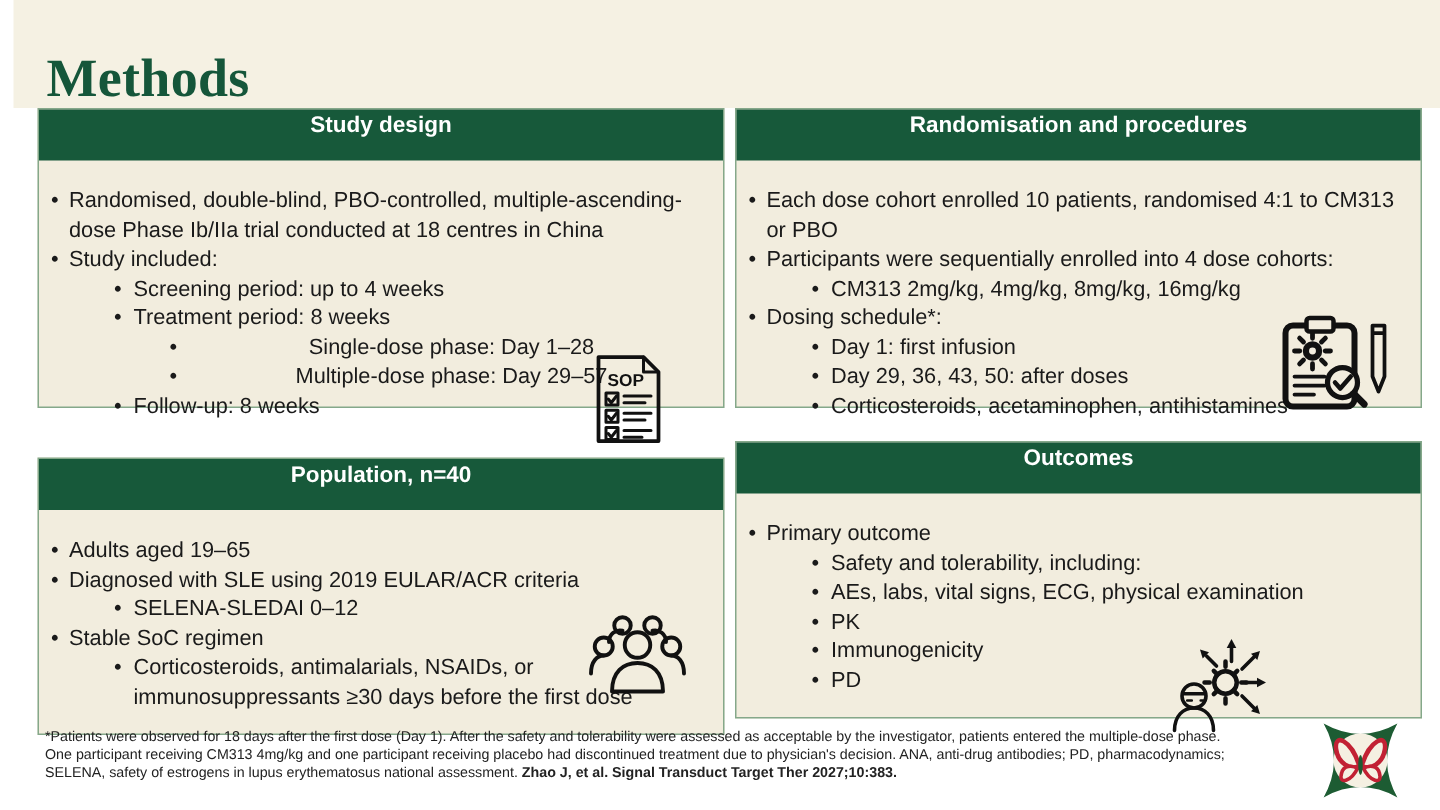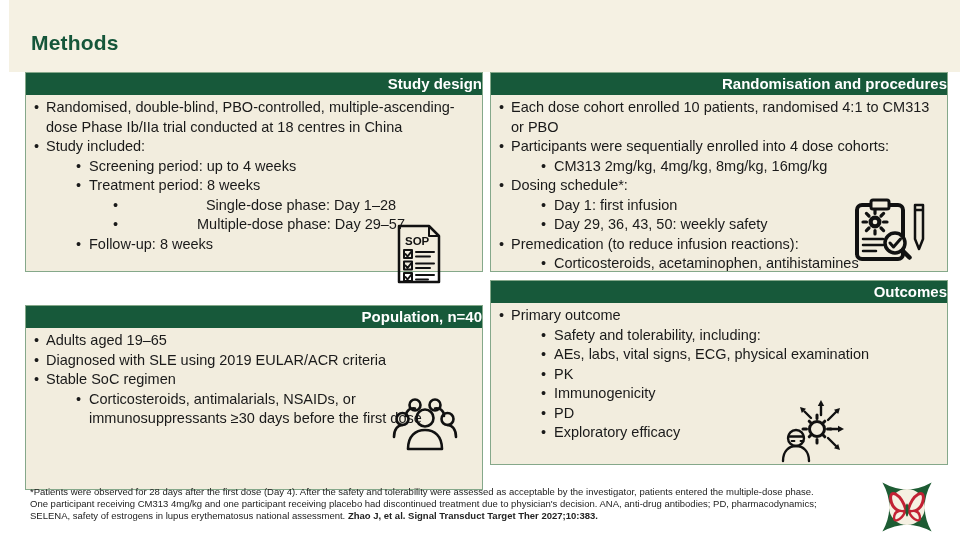--- a/index.html
+++ b/index.html
@@ -8,46 +8,46 @@
     background:#ffffff;
     font-family:"Liberation Sans", sans-serif;
     color:#1a1a1a;
   }
   .top-band {
     position:absolute; left:9px; top:0; right:0; height:72px;
     background:#f5f1e3;
   }
   .slide-title {
     position:absolute; left:31px; top:31px;
-    font-size:21px; font-weight:bold; color:#15563a; letter-spacing:0.2px;
+    font-size:36px; font-weight:bold; color:#15563a; letter-spacing:0.2px;font-family:Liberation Serif, serif;
   }
   .box {
     position:absolute; background:#f2edde; border:1px solid #85a88a;
     box-sizing:border-box;
   }
   .box-header {
-    height:22px; line-height:22px; background:#17593a; color:#ffffff;
-    text-align:right; font-weight:bold; font-size:15px;
+    height:34px; line-height:22px; background:#17593a; color:#ffffff;
+    text-align:center; font-weight:bold; font-size:15px;
   }
   .box-content {
-    position:relative; padding:3px 6px 0 7px;
+    position:relative; padding:18px 6px 0 7px;
     font-size:14.5px; line-height:19.5px;
   }
   .box-content ul { margin:0; padding:0; list-style:none; }
   .box-content li { position:relative; }
   .lvl1 { padding-left:13px; }
   .lvl1::before { content:"•"; position:absolute; left:1px; }
   .lvl2 { padding-left:56px; }
   .lvl2::before { content:"•"; position:absolute; left:43px; }
   .lvl3 { padding-left:93px;text-align:center; }
   .lvl3::before { content:"•"; position:absolute; left:80px; }
   #box-study    { left:25px;  top:72px;  width:458px; height:200px; }
   #box-random   { left:490px; top:72px;  width:458px; height:200px; }
   #box-pop      { left:25px;  top:280px; width:458px; height:185px;margin-top:25px; }
-  #box-outcomes { left:490px; top:280px; width:458px; height:185px; }
+  #box-outcomes { left:490px; top:294px; width:458px; height:185px; }
   .corner-icon { position:absolute; }
   #icon-sop       { right:40px; top:100px;margin-top:29px; }
   #icon-clipboard { right:20px; top:102px; }
   #icon-people    { right:24px; top:68px; }
   #icon-person    { right:84px; top:90px; }
   .footnote {
     position:absolute; left:30px; top:486px; width:845px;
     font-size:9.5px; line-height:12px; color:#222222;
   }
   .footnote div { white-space:nowrap; }
@@ -90,22 +90,21 @@
 
 <div class="box" id="box-random">
   <div class="box-header">Randomisation and procedures</div>
   <div class="box-content">
     <ul>
       <li class="lvl1">Each dose cohort enrolled 10 patients, randomised 4:1 to CM313 or PBO</li>
       <li class="lvl1">Participants were sequentially enrolled into 4 dose cohorts:</li>
       <li class="lvl2">CM313 2mg/kg, 4mg/kg, 8mg/kg, 16mg/kg</li>
       <li class="lvl1">Dosing schedule*:</li>
       <li class="lvl2">Day 1: first infusion</li>
-      <li class="lvl2">Day 29, 36, 43, 50: weekly safety</li>
-      <li class="lvl1">Premedication (to reduce infusion reactions):</li>
+      <li class="lvl2">Day 29, 36, 43, 50: after doses</li>
       <li class="lvl2">Corticosteroids, acetaminophen, antihistamines</li>
     </ul>
     <div class="corner-icon" id="icon-clipboard">
       <svg width="76" height="66" viewBox="0 0 76 66" fill="none" stroke="#111" stroke-linecap="round" stroke-linejoin="round">
         <rect x="6" y="8" width="46" height="54" rx="5" stroke-width="4"></rect>
         <rect x="20" y="3" width="18" height="9" rx="2" fill="#f2edde" stroke-width="3"></rect>
         <circle cx="24" cy="25" r="6.5" fill="#111" stroke="none"></circle>
         <circle cx="24" cy="25" r="2.3" fill="#f2edde" stroke="none"></circle>
         <path d="M24,16.5 v-3.5 M24,33.5 v3.5 M15.5,25 h-3.5 M32.5,25 h3.5 M18,19 l-2.6,-2.6 M30,31 l2.6,2.6 M30,19 l2.6,-2.6 M18,31 l-2.6,2.6" stroke-width="3.2"></path>
         <path d="M12,42 h20 M12,48 h20 M12,54 h13" stroke-width="2.5"></path>
@@ -117,20 +116,21 @@
     </div>
   </div>
 </div>
 
 <div class="box" id="box-pop">
   <div class="box-header">Population, n=40</div>
   <div class="box-content">
     <ul>
       <li class="lvl1">Adults aged 19–65</li>
       <li class="lvl1">Diagnosed with SLE using 2019 EULAR/ACR criteria</li>
+      <li class="lvl2">SELENA-SLEDAI 0–12</li>
       <li class="lvl1">Stable SoC regimen</li>
       <li class="lvl2">Corticosteroids, antimalarials, NSAIDs, or immunosuppressants ≥30 days before the first dose</li>
     </ul>
     <div class="corner-icon" id="icon-people">
       <svg width="66" height="58" viewBox="0 0 66 58" fill="none" stroke="#111" stroke-width="2.6" stroke-linecap="round" stroke-linejoin="round">
         <circle cx="23" cy="9" r="5.5"></circle>
         <circle cx="43" cy="9" r="5.5"></circle>
         <path d="M14,20 c0,-5.5 4.5,-8.5 9,-7.5"></path>
         <path d="M52,20 c0,-5.5 -4.5,-8.5 -9,-7.5"></path>
         <circle cx="10.5" cy="23" r="6"></circle>
@@ -147,21 +147,20 @@
 <div class="box" id="box-outcomes">
   <div class="box-header">Outcomes</div>
   <div class="box-content">
     <ul>
       <li class="lvl1">Primary outcome</li>
       <li class="lvl2">Safety and tolerability, including:</li>
       <li class="lvl2">AEs, labs, vital signs, ECG, physical examination</li>
       <li class="lvl2">PK</li>
       <li class="lvl2">Immunogenicity</li>
       <li class="lvl2">PD</li>
-      <li class="lvl2">Exploratory efficacy</li>
     </ul>
     <div class="corner-icon" id="icon-person">
       <svg width="84" height="72" viewBox="0 0 84 72" fill="none" stroke="#111" stroke-width="2.4" stroke-linecap="round" stroke-linejoin="round">
         <circle cx="17" cy="45" r="8"></circle>
         <path d="M9.5,43.5 h15"></path>
         <path d="M12.5,48 h3 M21.5,48 h3" stroke-width="1.8"></path>
         <path d="M4,68 c0,-10 6,-15 13,-15 c7,0 13,5 13,15"></path>
         <circle cx="38" cy="36" r="7.5" stroke-width="3"></circle>
         <path d="M38,25.5 v-3.5 M38,46.5 v3.5 M27.5,36 h-3.5 M48.5,36 h3.5 M32.7,30.7 l-2.5,-2.5 M43.3,41.3 l2.5,2.5 M43.3,30.7 l2.5,-2.5 M32.7,41.3 l-2.5,2.5" stroke-width="3"></path>
         <path d="M42,22 L42,12 M49,27 L57.5,18.5 M51,36 L59.5,36 M49,45 L57,53 M32,25 L25.5,18.5" stroke-width="2.4"></path>
@@ -169,21 +168,21 @@
         <path d="M61,15 L59.2,21 L55,16.8 Z" fill="#111" stroke="none"></path>
         <path d="M65,36 L59,32.8 L59,39.2 Z" fill="#111" stroke="none"></path>
         <path d="M61,57 L55,55.2 L59.2,51 Z" fill="#111" stroke="none"></path>
         <path d="M21,14 L22.8,20 L27,15.8 Z" fill="#111" stroke="none"></path>
       </svg>
     </div>
   </div>
 </div>
 
 <div class="footnote">
-  <div>*Patients were observed for 28 days after the first dose (Day 4). After the safety and tolerability were assessed as acceptable by the investigator, patients entered the multiple-dose phase.</div>
+  <div>*Patients were observed for 18 days after the first dose (Day 1). After the safety and tolerability were assessed as acceptable by the investigator, patients entered the multiple-dose phase.</div>
   <div>One participant receiving CM313 4mg/kg and one participant receiving placebo had discontinued treatment due to physician's decision. ANA, anti-drug antibodies; PD, pharmacodynamics;</div>
   <div>
     <span>SELENA, safety of estrogens in lupus erythematosus national assessment.</span>
     <b>Zhao J, et al. Signal Transduct Target Ther 2027;10:383.</b>
   </div>
 </div>
 
 <div class="logo">
   <svg width="60" height="60" viewBox="0 0 100 100">
     <path d="M9,9 Q50,32 91,9 Q68,50 91,91 Q50,68 9,91 Q32,50 9,9 Z" fill="#1d5c33"></path>

